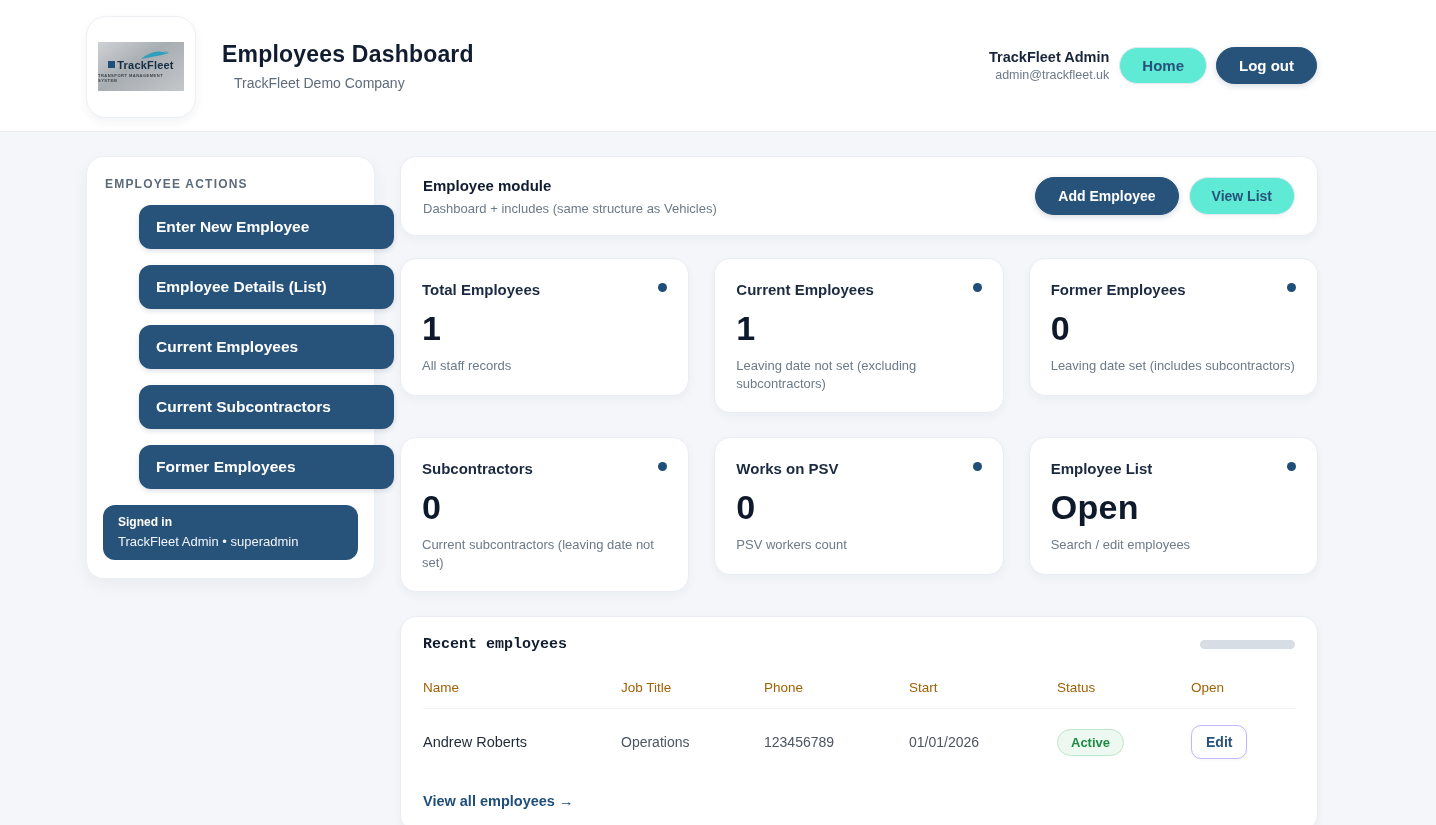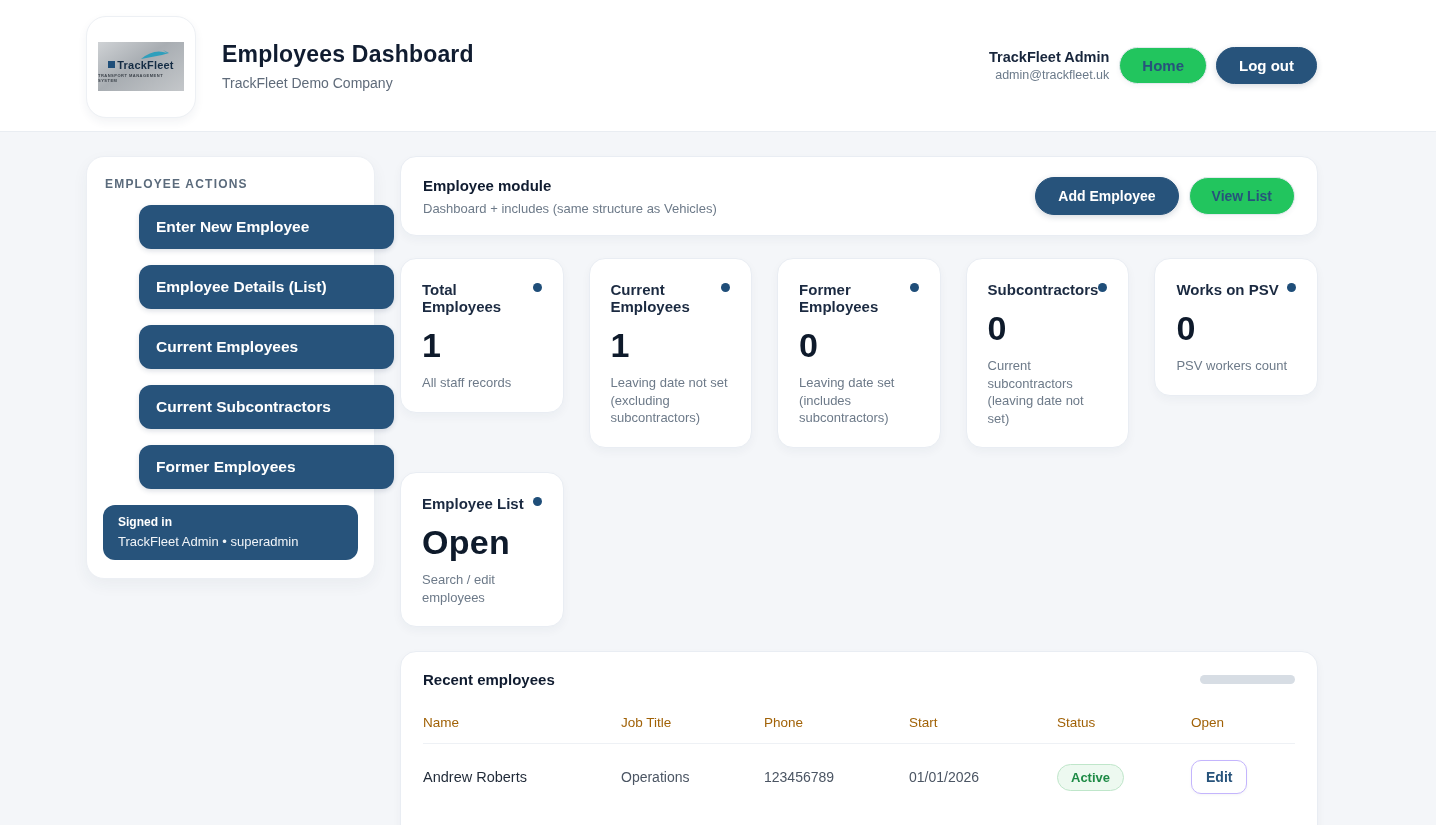--- a/index.html
+++ b/index.html
@@ -36,35 +36,35 @@
     position: relative;
     overflow: hidden;
   }
   .logo-swoosh { position: absolute; top: 6px; right: 14px; }
   .logo-brand-row { display: flex; align-items: center; gap: 2px; margin-top: 8px; }
   .logo-sq { width: 7px; height: 7px; background: #1f4e79; display: inline-block; }
   .logo-brand { font-size: 11px; font-weight: 800; color: #142c44; letter-spacing: 0.2px; }
   .logo-tagline { font-size: 4px; color: #3c434b; letter-spacing: 0.5px; margin-top: 2px; font-weight: 700; }
   .title-block { margin-left: 26px; }
   .page-title { font-size: 23px; font-weight: 800; color: #101c30; letter-spacing: 0.2px; }
-  .page-subtitle { font-size: 14px; color: #5f6b7a; margin-top: 7px; }
+  .page-subtitle { font-size: 14px; color: #5f6b7a; margin-top: 7px; margin-left: 12px; }
   .header-right { margin-left: auto; display: flex; align-items: center; gap: 9px; }
   .user-block { text-align: right; margin-right: 1px; }
   .user-name { font-size: 14.5px; font-weight: 800; color: #18263c; }
   .user-email { font-size: 12.5px; color: #6b7a8a; margin-top: 3px; margin-left: 32px; }
   .btn {
     font-family: inherit;
     font-size: 15px; font-weight: 700;
     border-radius: 999px;
     padding: 10px 22px;
     cursor: pointer;
     line-height: 1;
   }
   .btn.ghost {
-    background: #22c55e;
+    background: #5eead4;
     color: #27537b;
     border: 1px solid #e4e9ef;
     box-shadow: 0 2px 5px rgba(30,50,80,0.05);
     text-align: center;
   }
   .btn.solid {
     background: #27537b;
     color: #ffffff;
     border: 1px solid #27537b;
     box-shadow: 0 2px 6px rgba(30,50,80,0.18);
@@ -131,35 +131,35 @@
     padding: 18px 22px;
     height: 80px;
   }
   .module-title { font-size: 15px; font-weight: 800; color: #101c30; }
   .module-subtitle { font-size: 13px; color: #6d7a89; margin-top: 7px; }
   .module-actions { margin-left: auto; display: flex; gap: 10px; }
   .btn.small { font-size: 14px; padding: 11px 22px; }
   
   .stats-grid {
     display: grid;
-    grid-template-columns: repeat(5, 1fr);
+    grid-template-columns: repeat(3, 1fr);
     gap: 24px 25px;
     margin-top: 22px;
     align-items: start;
   }
   .stat-card { padding: 19px 21px 20px 21px; }
   .stat-head { display: flex; align-items: flex-start; justify-content: space-between; }
   .stat-title { font-size: 15px; font-weight: 800; color: #1b2a41; padding-top: 3px; }
   .stat-dot { width: 9px; height: 9px; border-radius: 50%; background: #1f4e79; margin-top: 5px; flex: none; }
   .stat-value { font-size: 34px; font-weight: 800; color: #0e1a2b; margin-top: 11px; letter-spacing: 0.3px; }
   .stat-sub { font-size: 13px; color: #6d7a89; margin-top: 9px; line-height: 1.35; }
   
   .table-card { margin-top: 24px; padding: 19px 22px 20px 22px; }
   .table-head { display: flex; align-items: center; justify-content: space-between; }
-  .table-title { font-size: 15px; font-weight: 800; color: #101c30; }
+  .table-title { font-size: 15px; font-weight: 800; color: #101c30; font-family: Liberation Mono, monospace; }
   .skeleton-pill { width: 95px; height: 9px; border-radius: 999px; background: #d7dde4; }
   .tgrid {
     display: grid;
     grid-template-columns: 198px 143px 145px 148px 134px 1fr;
     align-items: center;
   }
   .tgrid.header-row {
     margin-top: 27px;
     padding-bottom: 13px;
     border-bottom: 1px solid #eef1f5;

